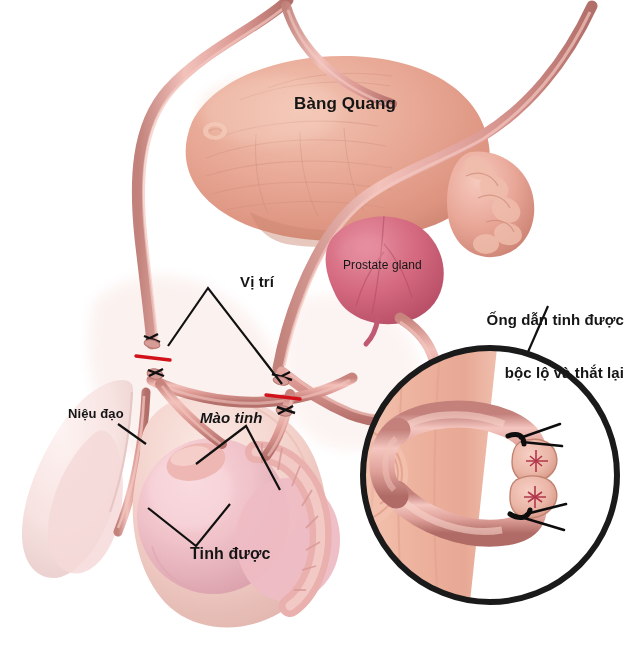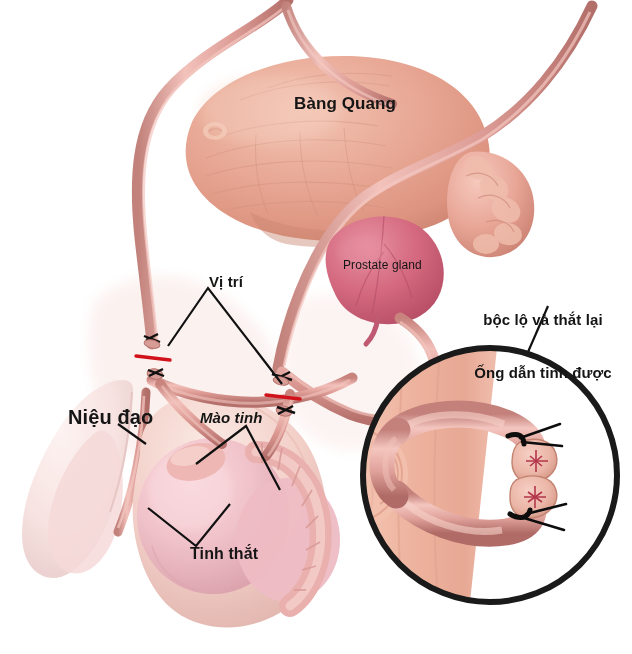--- a/index.html
+++ b/index.html
@@ -3,21 +3,21 @@
 <meta charset="utf-8">
 <style>
   html,body{margin:0;padding:0;background:#ffffff;}
   body{width:632px;height:654px;overflow:hidden;
        font-family:"Liberation Sans","DejaVu Sans",sans-serif;}
   #stage{position:relative;width:560px;height:654px;background:#fff;}
   #art{position:absolute;left:0;top:0;width:632px;height:654px;}
   .lbl{position:absolute;color:#151515;white-space:pre;line-height:1.18;
        letter-spacing:.1px;}
   .bold{font-weight:bold;}
-  .ctr{text-align:center;}
+  .ctr{text-align:right;}
 </style>
 </head>
 <body>
 
 <div id="stage">
 
   <svg id="art" viewBox="0 0 632 654">
     <defs>
       <radialGradient id="gBladder" cx="38%" cy="30%" r="82%">
         <stop offset="0%" stop-color="#f3c5b4"></stop>
@@ -336,23 +336,23 @@
 
   <div class="lbl bold" style="left:294px;top:94px;font-size:17px;">Bàng Quang</div>
 
   <div class="lbl bold ctr" style="left:178px;top:238px;font-size:15px;width:96px;">
     <div>Vị trí</div>
   </div>
 
   <div class="lbl" style="left:343px;top:258px;font-size:12px;">Prostate gland</div>
 
   <div class="lbl bold ctr" style="left:462px;top:276px;font-size:15px;width:162px;">
+    <div>Ống dẫn tinh được</div>
     <div>bộc lộ và thắt lại</div>
-    <div>Ống dẫn tinh được</div>
   </div>
 
-  <div class="lbl bold" style="left:68px;top:406px;font-size:20px;">Niệu đạo</div>
+  <div class="lbl bold" style="left:68px;top:406px;font-size:13px;">Niệu đạo</div>
 
   <div class="lbl bold" style="left:200px;top:409px;font-size:15px;font-style:italic;">Mào tinh</div>
 
-  <div class="lbl bold" style="left:190px;top:545px;font-size:16px;">Tinh thắt</div>
+  <div class="lbl bold" style="left:190px;top:545px;font-size:16px;">Tinh được</div>
 
 </div>
 
 </body></html>

